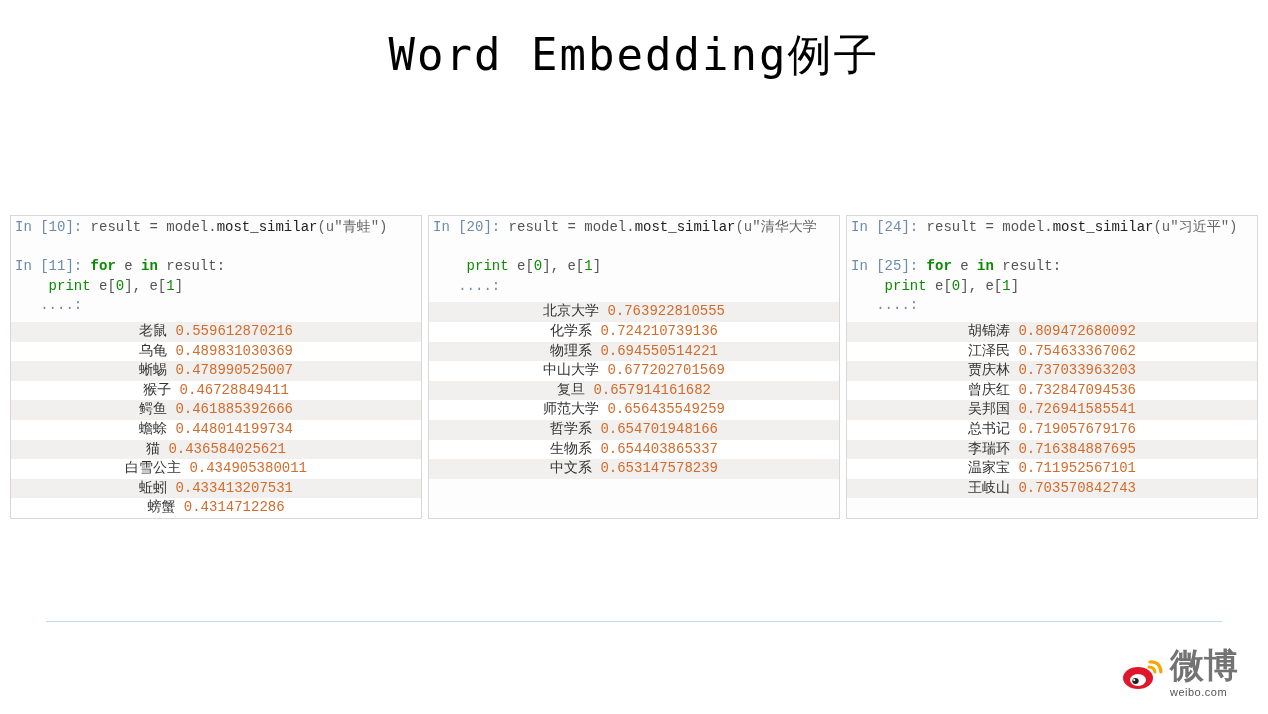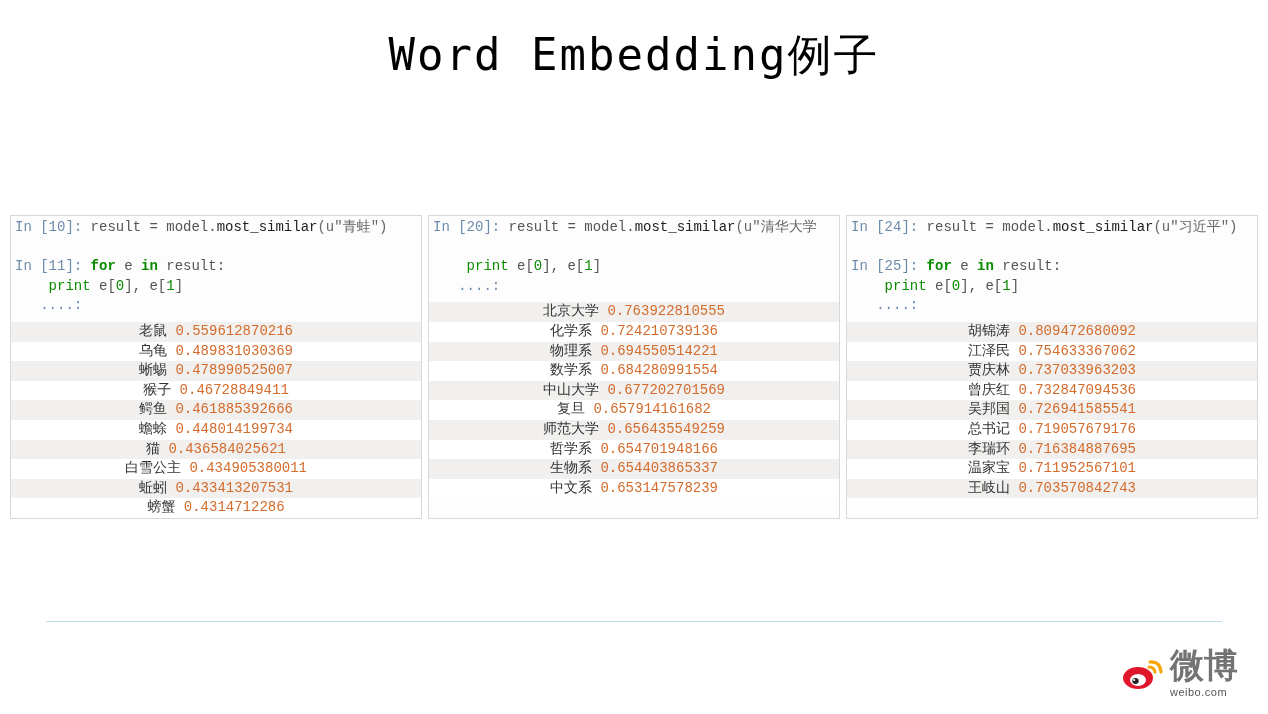--- a/index.html
+++ b/index.html
@@ -129,21 +129,20 @@
         <div class="code-block">
           <div class="code-line"><span class="prompt">In [20]:</span><span class="assign"> result = model.</span><span class="method">most_similar</span><span class="str">(u"清华大学</span></div>
           <div class="code-line">&nbsp;</div>
           <div class="code-line"><span style="white-space: pre;">    </span><span class="fn">print</span><span class="assign"> e[</span><span class="idx">0</span><span class="assign">], e[</span><span class="idx">1</span><span class="assign">]</span></div>
           <div class="code-line"><span class="dots" style="white-space: pre;">   ....:</span></div>
         </div>
         <div class="out-list">
           <div class="out-row"><span class="word">北京大学 </span><span class="score">0.763922810555</span></div>
           <div class="out-row"><span class="word">化学系 </span><span class="score">0.724210739136</span></div>
           <div class="out-row"><span class="word">物理系 </span><span class="score">0.694550514221</span></div>
-          <div class="out-row"><span class="word">数学系 </span><span class="score">0.684280991554</span></div>
           <div class="out-row"><span class="word">中山大学 </span><span class="score">0.677202701569</span></div>
           <div class="out-row"><span class="word">复旦 </span><span class="score">0.657914161682</span></div>
           <div class="out-row"><span class="word">师范大学 </span><span class="score">0.656435549259</span></div>
           <div class="out-row"><span class="word">哲学系 </span><span class="score">0.654701948166</span></div>
           <div class="out-row"><span class="word">生物系 </span><span class="score">0.654403865337</span></div>
           <div class="out-row"><span class="word">中文系 </span><span class="score">0.653147578239</span></div>
         </div>
       </div>
       <div class="panel">
         <div class="code-block">

